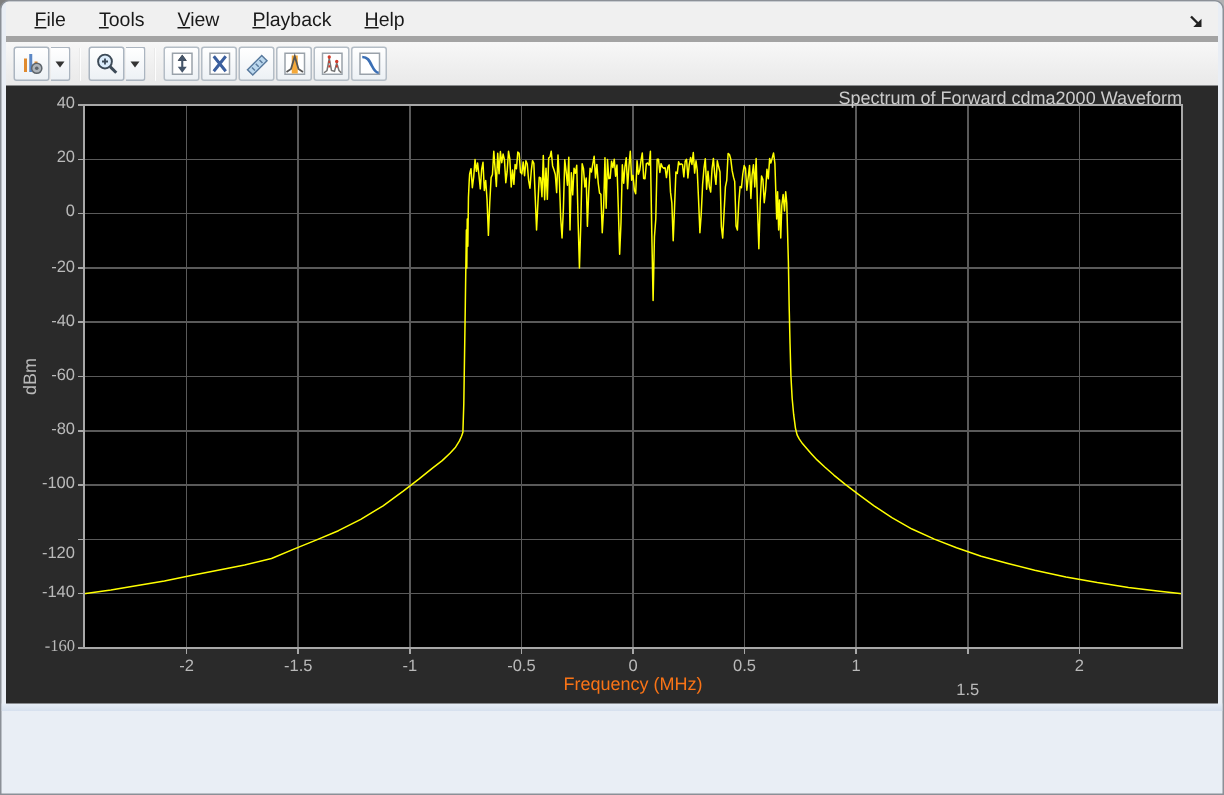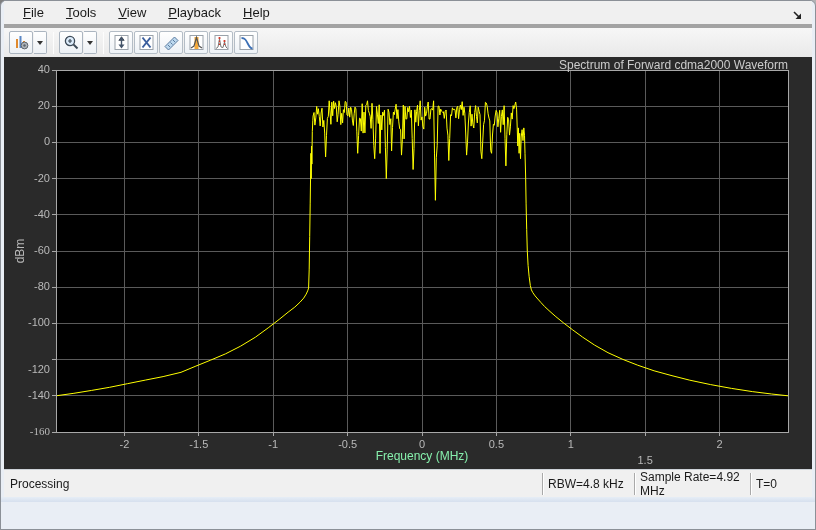--- a/index.html
+++ b/index.html
@@ -44,21 +44,21 @@
     background:linear-gradient(#ffffff,#edf1f5);display:flex;align-items:center;justify-content:center;margin-right:4px;}
   .tri{width:0;height:0;border-left:3.5px solid transparent;border-right:3.5px solid transparent;
     border-top:4px solid #333;}
   .tsep{width:1px;height:22px;background:#b9b9b9;border-right:1px solid #fdfdfd;margin:0 5px 0 2px;}
 
   
   .plot-panel{position:relative;height:412px;margin:0 3px;background:#2a2a2a;}
   .plot-title{position:absolute;left:52px;top:1px;width:732px;text-align:right;
     font-size:12px;color:#cccccc;}
   .x-label{position:absolute;left:52px;top:392px;width:732px;text-align:center;
-    font-size:12px;color:#86efac;}
+    font-size:12px;color:#f97316;}
   .y-label{position:absolute;left:-14px;top:187px;width:60px;text-align:center;
     font-size:12px;color:#b9b9b9;transform:rotate(-90deg);}
   .tick-label-x{position:absolute;width:44px;text-align:center;font-size:11px;color:#b9b9b9;}
   .tick-label-y{position:absolute;width:40px;text-align:right;font-size:11px;color:#b9b9b9;}
 
   
   .statusbar{height:28px;margin:0 3px;background:#f0f0f0;border-top:1px solid #cdd2d8;
     display:flex;align-items:center;font-size:12px;color:#1a1a1a;}
   .status-left{flex:1;padding-left:6px;}
   .status-seg{height:22px;display:flex;align-items:center;padding-left:5px;
@@ -229,20 +229,14 @@
         <div class="tick-label-y" style="left: 6px; top: 150.8px;">-40</div>
         <div class="tick-label-y" style="left: 6px; top: 187px;">-60</div>
         <div class="tick-label-y" style="left: 6px; top: 223.2px;">-80</div>
         <div class="tick-label-y" style="left: 6px; top: 259.4px;">-100</div>
         <div class="tick-label-y" style="left: 6px; top: 286px; margin-top: 20px;">-120</div>
         <div class="tick-label-y" style="left: 6px; top: 331.8px;">-140</div>
         <div class="tick-label-y" style="left: 6px; top: 368px; font-family: Liberation Serif, serif;">-160</div>
       </div>
   </div>
 
-  <div class="statusbar">
-    <div class="status-left">Processing</div>
-    <div class="status-seg seg-rbw">RBW=4.8 kHz</div>
-    <div class="status-seg seg-rate">Sample Rate=4.92 MHz</div>
-    <div class="status-seg seg-time">T=0</div>
-  </div>
   <div class="window-bottom"></div>
 </div>
 
 </body></html>

